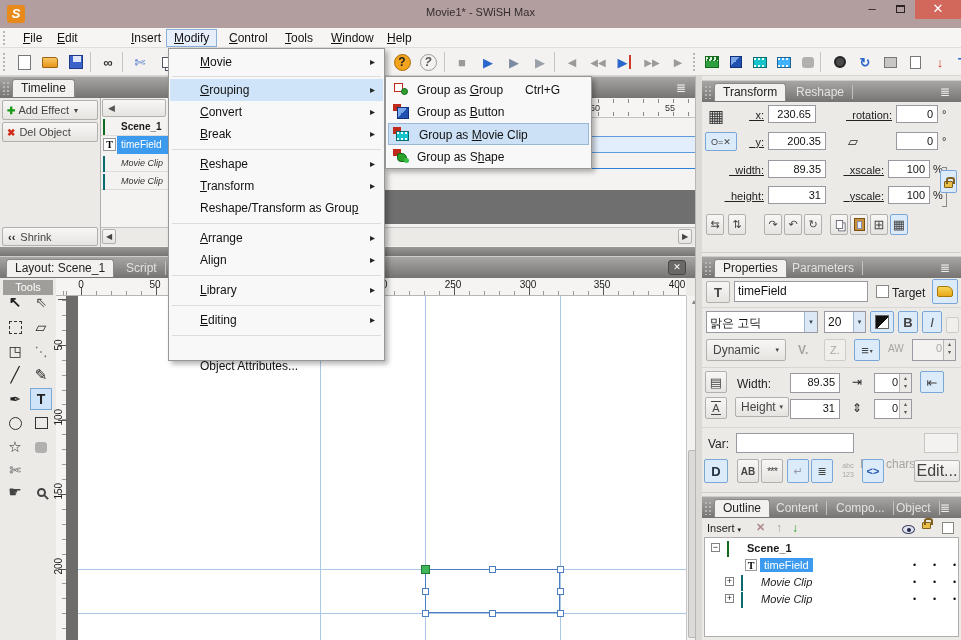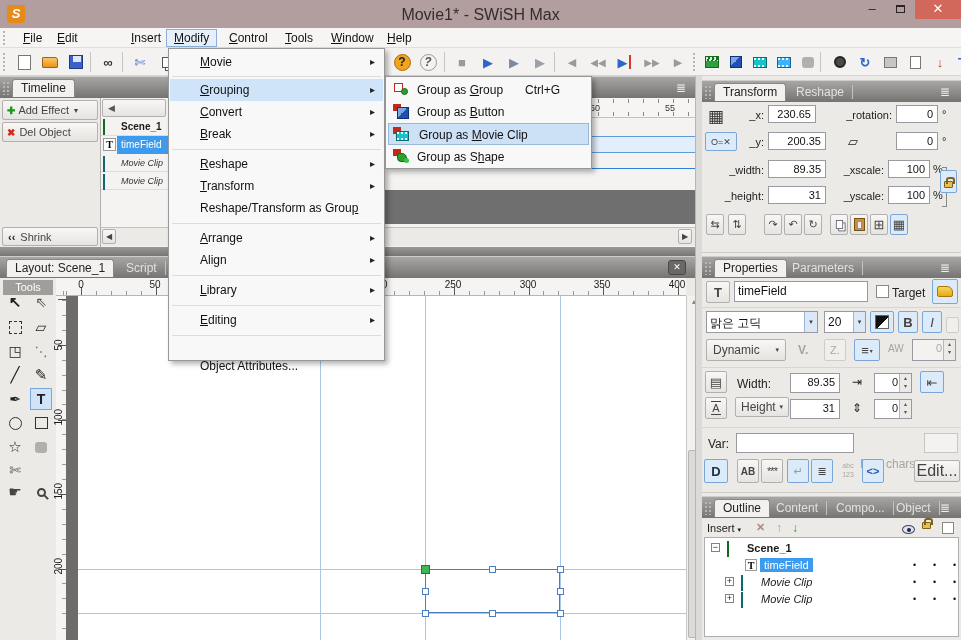--- a/index.html
+++ b/index.html
@@ -1,21 +1,21 @@
 <!DOCTYPE html>
 <html><head>
 <meta charset="utf-8">
 <style>
 *{margin:0;padding:0;box-sizing:border-box;font-family:"Liberation Sans",sans-serif;}
 body{background:#888;}
 .screen{position:relative;width:961px;height:640px;background:#eceae7;overflow:hidden;font-size:12px;color:#1a1a1a;}
 .a{position:absolute;}
 
 .titlebar{left:0;top:0;width:961px;height:28px;background:#b29e9e;}
-.title-text{left:0;right:0;top:6px;text-align:center;font-size:16px;color:#352c2c;}
+.title-text{left:0;right:0;top:6px;text-align:center;font-size:11px;color:#352c2c;}
 .appicon{left:7px;top:5px;width:18px;height:18px;background:#e78a1a;border-radius:3px;color:#fff;font-weight:bold;font-style:italic;text-align:center;line-height:18px;font-size:13px;}
 .wbtn{top:0;height:19px;text-align:center;color:#2b2323;font-size:13px;line-height:17px;}
 .closebtn{background:#d2675c;color:#fff;}
 .maxglyph{display:inline-block;width:9px;height:8px;border:1px solid #2b2323;border-top-width:2px;margin-top:5px;}
 
 .menubar{left:0;top:28px;width:961px;height:20px;background:#f6f5f3;border-bottom:1px solid #e0ddda;}
 .mb-item{position:absolute;top:1px;height:18px;line-height:18px;padding:0 7px;font-size:12px;color:#111;}
 .mb-open{background:#e6effa;border:1px solid #8ab0d8;line-height:16px;}
 .grip{background-image:radial-gradient(#b8b6b3 1px,transparent 1.1px);background-size:4px 4px;}
 
@@ -34,21 +34,21 @@
 .ptab{position:absolute;top:2px;background:#f2f1ef;border:1px solid #8a8886;border-bottom:none;border-radius:3px 3px 0 0;padding:1px 8px 2px;font-size:12px;color:#222;}
 .ptab-in{position:absolute;top:4px;color:#e3e1df;font-size:12px;padding:0 8px;border-right:1px solid #c4c2c0;}
 .pmenu{position:absolute;top:4px;font-size:12px;color:#f0efed;}
 .sbtn{position:absolute;background:linear-gradient(#f8f7f5,#e6e4e1);border:1px solid #b2b0ae;border-radius:2px;display:flex;align-items:center;justify-content:center;font-size:11px;color:#444;}
 .actb{background:#dcebfa;border-color:#7aa6d8;}
 .disb{background:#f0efec;border-color:#cfcdca;color:#aaa8a6;}
 .fld{position:absolute;background:#fff;border:1px solid #9a98a0;font-size:11px;text-align:right;padding:2px 4px 0 3px;color:#111;}
 .fld-l{text-align:left;}
 .fldd{background:#f4f2f0;border-color:#c8c6c3;}
 .lbl{position:absolute;font-size:11px;color:#222;}
-.rlbl{text-align:right;}
+.rlbl{text-align:right;text-decoration:underline;}
 .glbl{color:#a6a4a1;}
 .spin{position:absolute;border:1px solid #9a98a0;background:#fff;font-size:11px;}
 .spin .v{position:absolute;left:2px;right:13px;top:2px;text-align:right;}
 .spin .ar{position:absolute;right:0;top:0;bottom:0;width:12px;border-left:1px solid #b8b6b3;background:#eceae7;font-size:6px;color:#555;text-align:center;line-height:8px;}
 .cb{background:#fff;border:1px solid #8a8886;}
 
 .menu{position:absolute;background:#f8f8f8;border:1px solid #979797;box-shadow:3px 3px 5px rgba(0,0,0,.3);}
 .mi{position:absolute;left:1px;right:1px;height:22px;line-height:22px;padding-left:30px;font-size:12px;color:#111;}
 .mi-hl{background:#cfe4f8;}
 .mi .sarrow{position:absolute;right:8px;top:0;font-size:10px;color:#222;}

